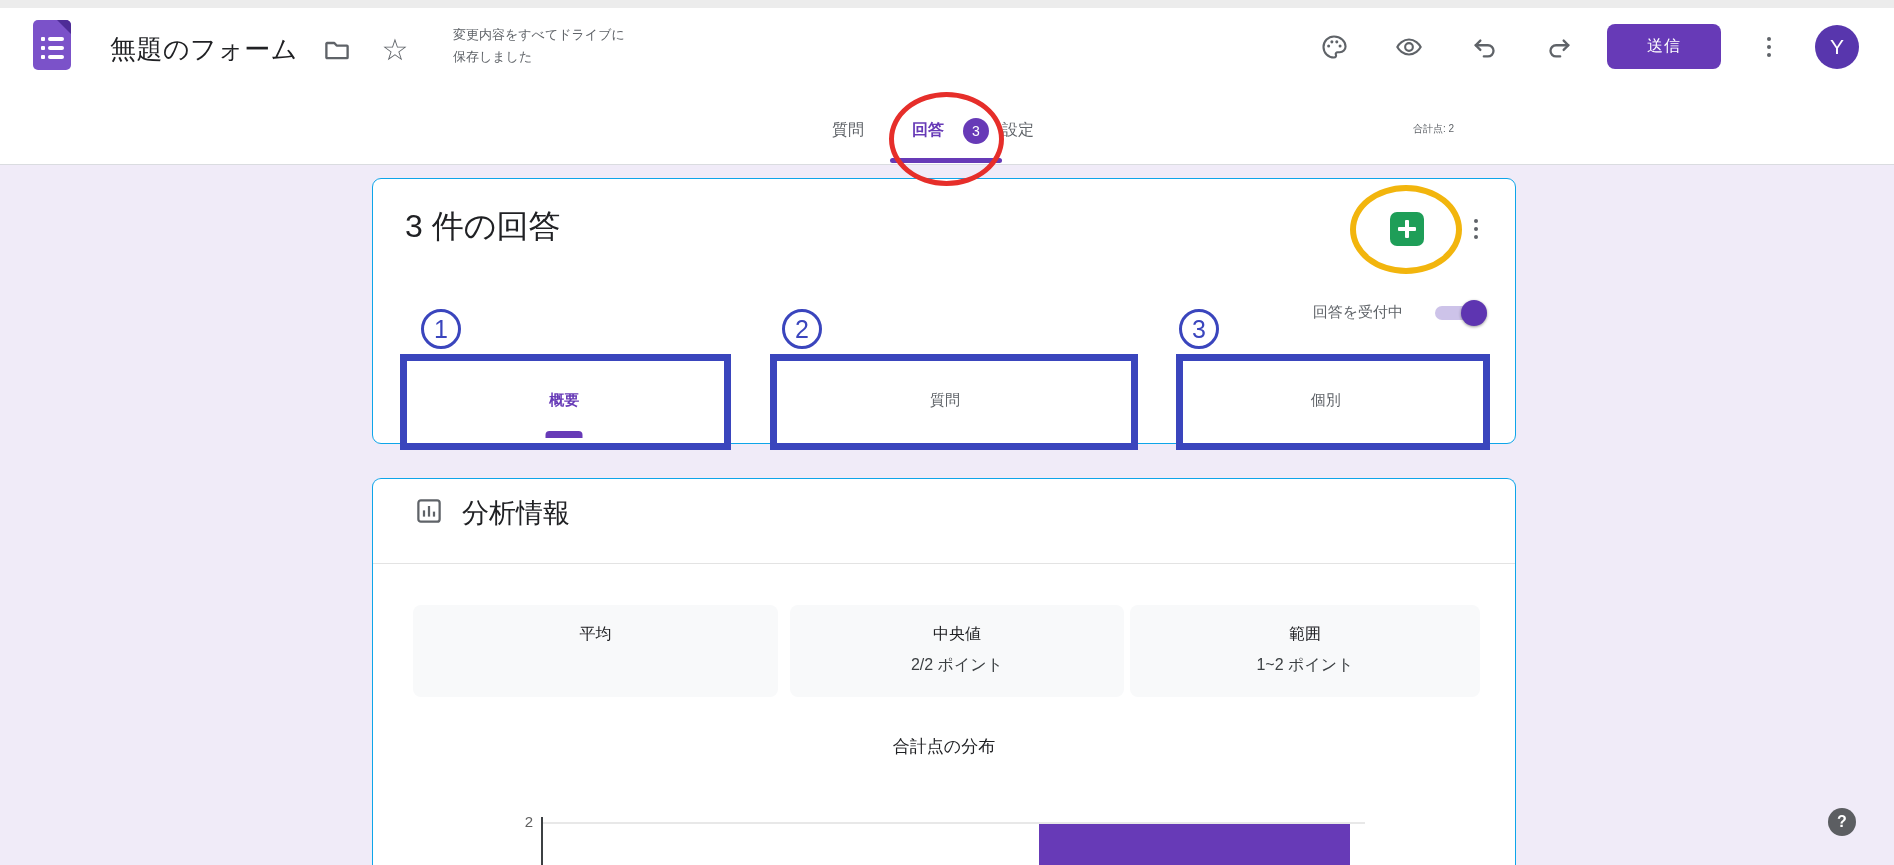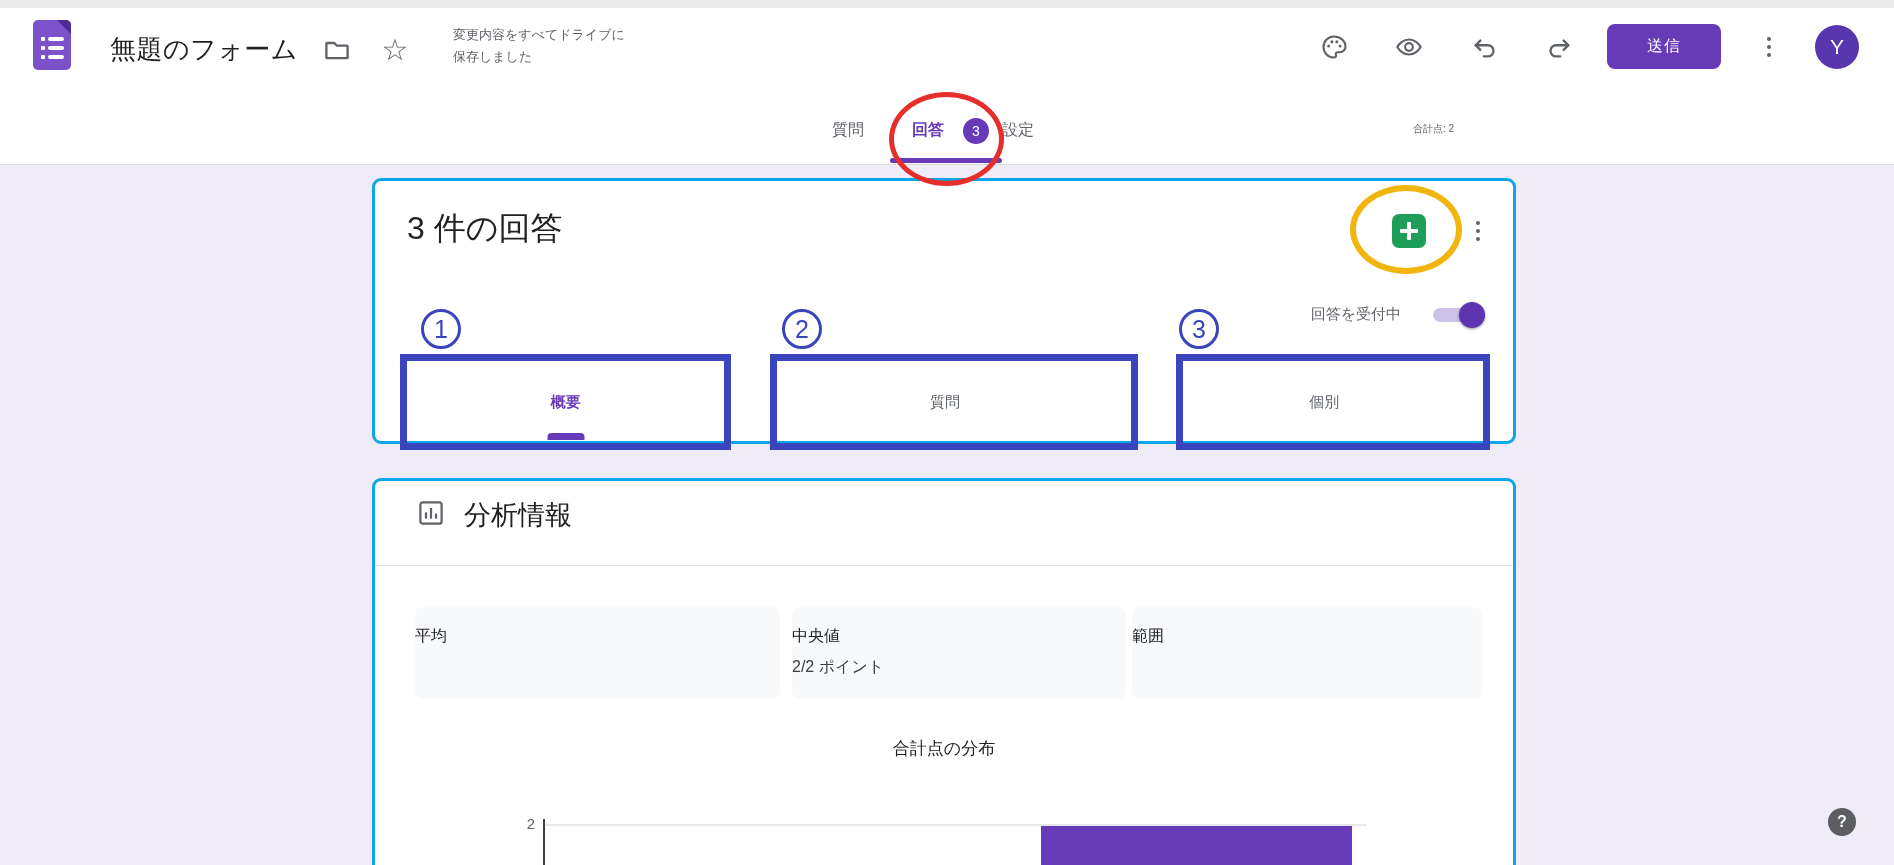--- a/index.html
+++ b/index.html
@@ -31,21 +31,21 @@
 
   
   .nav-tab { position:absolute; top:112px; width:72px; text-align:center; font-size:16px; color:#5f6368; cursor:pointer; }
   .nav-tab.active { color:#673ab7; font-weight:bold; }
   .nav-badge { position:absolute; left:963px; top:110px; width:26px; height:26px; border-radius:50%; background:#673ab7; color:#fff; font-size:14px; display:flex; align-items:center; justify-content:center; }
   .nav-underline { position:absolute; left:890px; top:150px; width:112px; height:5px; border-radius:3px; background:#673ab7; }
   .total-points { position:absolute; left:1413px; top:114px; width:112px; text-align:left; font-size:10px; color:#5f6368; }
 
   
   .content-bg { position:absolute; left:0; top:165px; width:1894px; height:700px; background:#f0ebf8; }
-  .card { position:absolute; left:372px; width:1144px; background:#fff; border:3px solid #0ea5e9; border-radius:9px; }
+  .card { position:absolute; left:372px; width:1144px; background:#fff; border:1px solid #0ea5e9; border-radius:9px; }
   .card1 { top:178px; height:266px; }
   .card2 { top:478px; height:420px; border-bottom:none; border-bottom-left-radius:0; border-bottom-right-radius:0; }
 
   .resp-title { position:absolute; left:32px; top:26px; font-size:32px; color:#202124; }
   .sheets-icon { position:absolute; left:1017px; top:33px; width:34px; height:34px; background:#1e9e58; border-radius:7px; cursor:pointer; }
   .sheets-icon .h { position:absolute; left:8px; top:15px; width:18px; height:4px; background:#fff; border-radius:1px; }
   .sheets-icon .v { position:absolute; left:15px; top:8px; width:4px; height:18px; background:#fff; border-radius:1px; }
   .kebab-card { position:absolute; left:1096px; top:32px; width:14px; height:36px; justify-content:center; }
 
   .accepting-row { position:absolute; right:28px; top:124px; display:flex; align-items:center; gap:32px; }
@@ -55,21 +55,21 @@
 
   .sub-tabs { position:absolute; left:1px; top:176px; width:100%; height:90px; display:flex; }
   .sub-tab { flex:1; display:flex; align-items:center; justify-content:center; font-size:15px; color:#5f6368; cursor:pointer; position:relative; }
   .sub-tab.active { color:#673ab7; font-weight:bold; }
   .sub-tab .indicator { position:absolute; left:50%; transform:translateX(-50%); bottom:7px; width:37px; height:7px; background:#673ab7; border-radius:4px 4px 0 0; }
 
   .insights-icon { position:absolute; left:41px; top:17px; }
   .insights-title { position:absolute; left:89px; top:16px; font-size:27px; color:#202124; }
   .card2 .divider { position:absolute; left:0; top:84px; width:100%; height:1px; background:#e3e3e3; }
 
-  .stat { position:absolute; top:126px; height:92px; background:#f8f9fa; border-radius:8px; text-align:left; }
+  .stat { position:absolute; top:126px; height:92px; background:#f8f9fa; border-radius:8px; text-align:center; }
   .stat .sl { margin-top:19px; font-size:16px; color:#202124; }
   .stat .sv { margin-top:10px; font-size:16px; color:#3c4043; }
   .stat1 { left:40px; width:365px; }
   .stat2 { left:417px; width:334px; }
   .stat3 { left:757px; width:350px; }
 
   .chart-title { position:absolute; left:0; top:256px; width:100%; text-align:center; font-size:17px; color:#202124; }
   .ytick { position:absolute; left:120px; top:334px; width:40px; text-align:right; font-size:15px; color:#616161; }
   .yaxis { position:absolute; left:168px; top:338px; width:2px; height:82px; background:#3c4043; }
   .gridline { position:absolute; left:170px; top:343px; width:822px; height:2px; background:#e8e8e8; }
@@ -220,20 +220,21 @@
 
     <div class="stat stat1">
       <div class="sl">平均</div>
     </div>
     <div class="stat stat2">
       <div class="sl">中央値</div>
       <div class="sv">2/2 ポイント</div>
     </div>
     <div class="stat stat3">
       <div class="sl">範囲</div>
+      <div class="sv">1~2 ポイント</div>
     </div>
 
     <div class="chart-title">合計点の分布</div>
     <div class="ytick">2</div>
     <div class="yaxis"></div>
     <div class="gridline"></div>
     <div class="bar"></div>
   </section>
 
   <div class="anno anno-red"></div>

